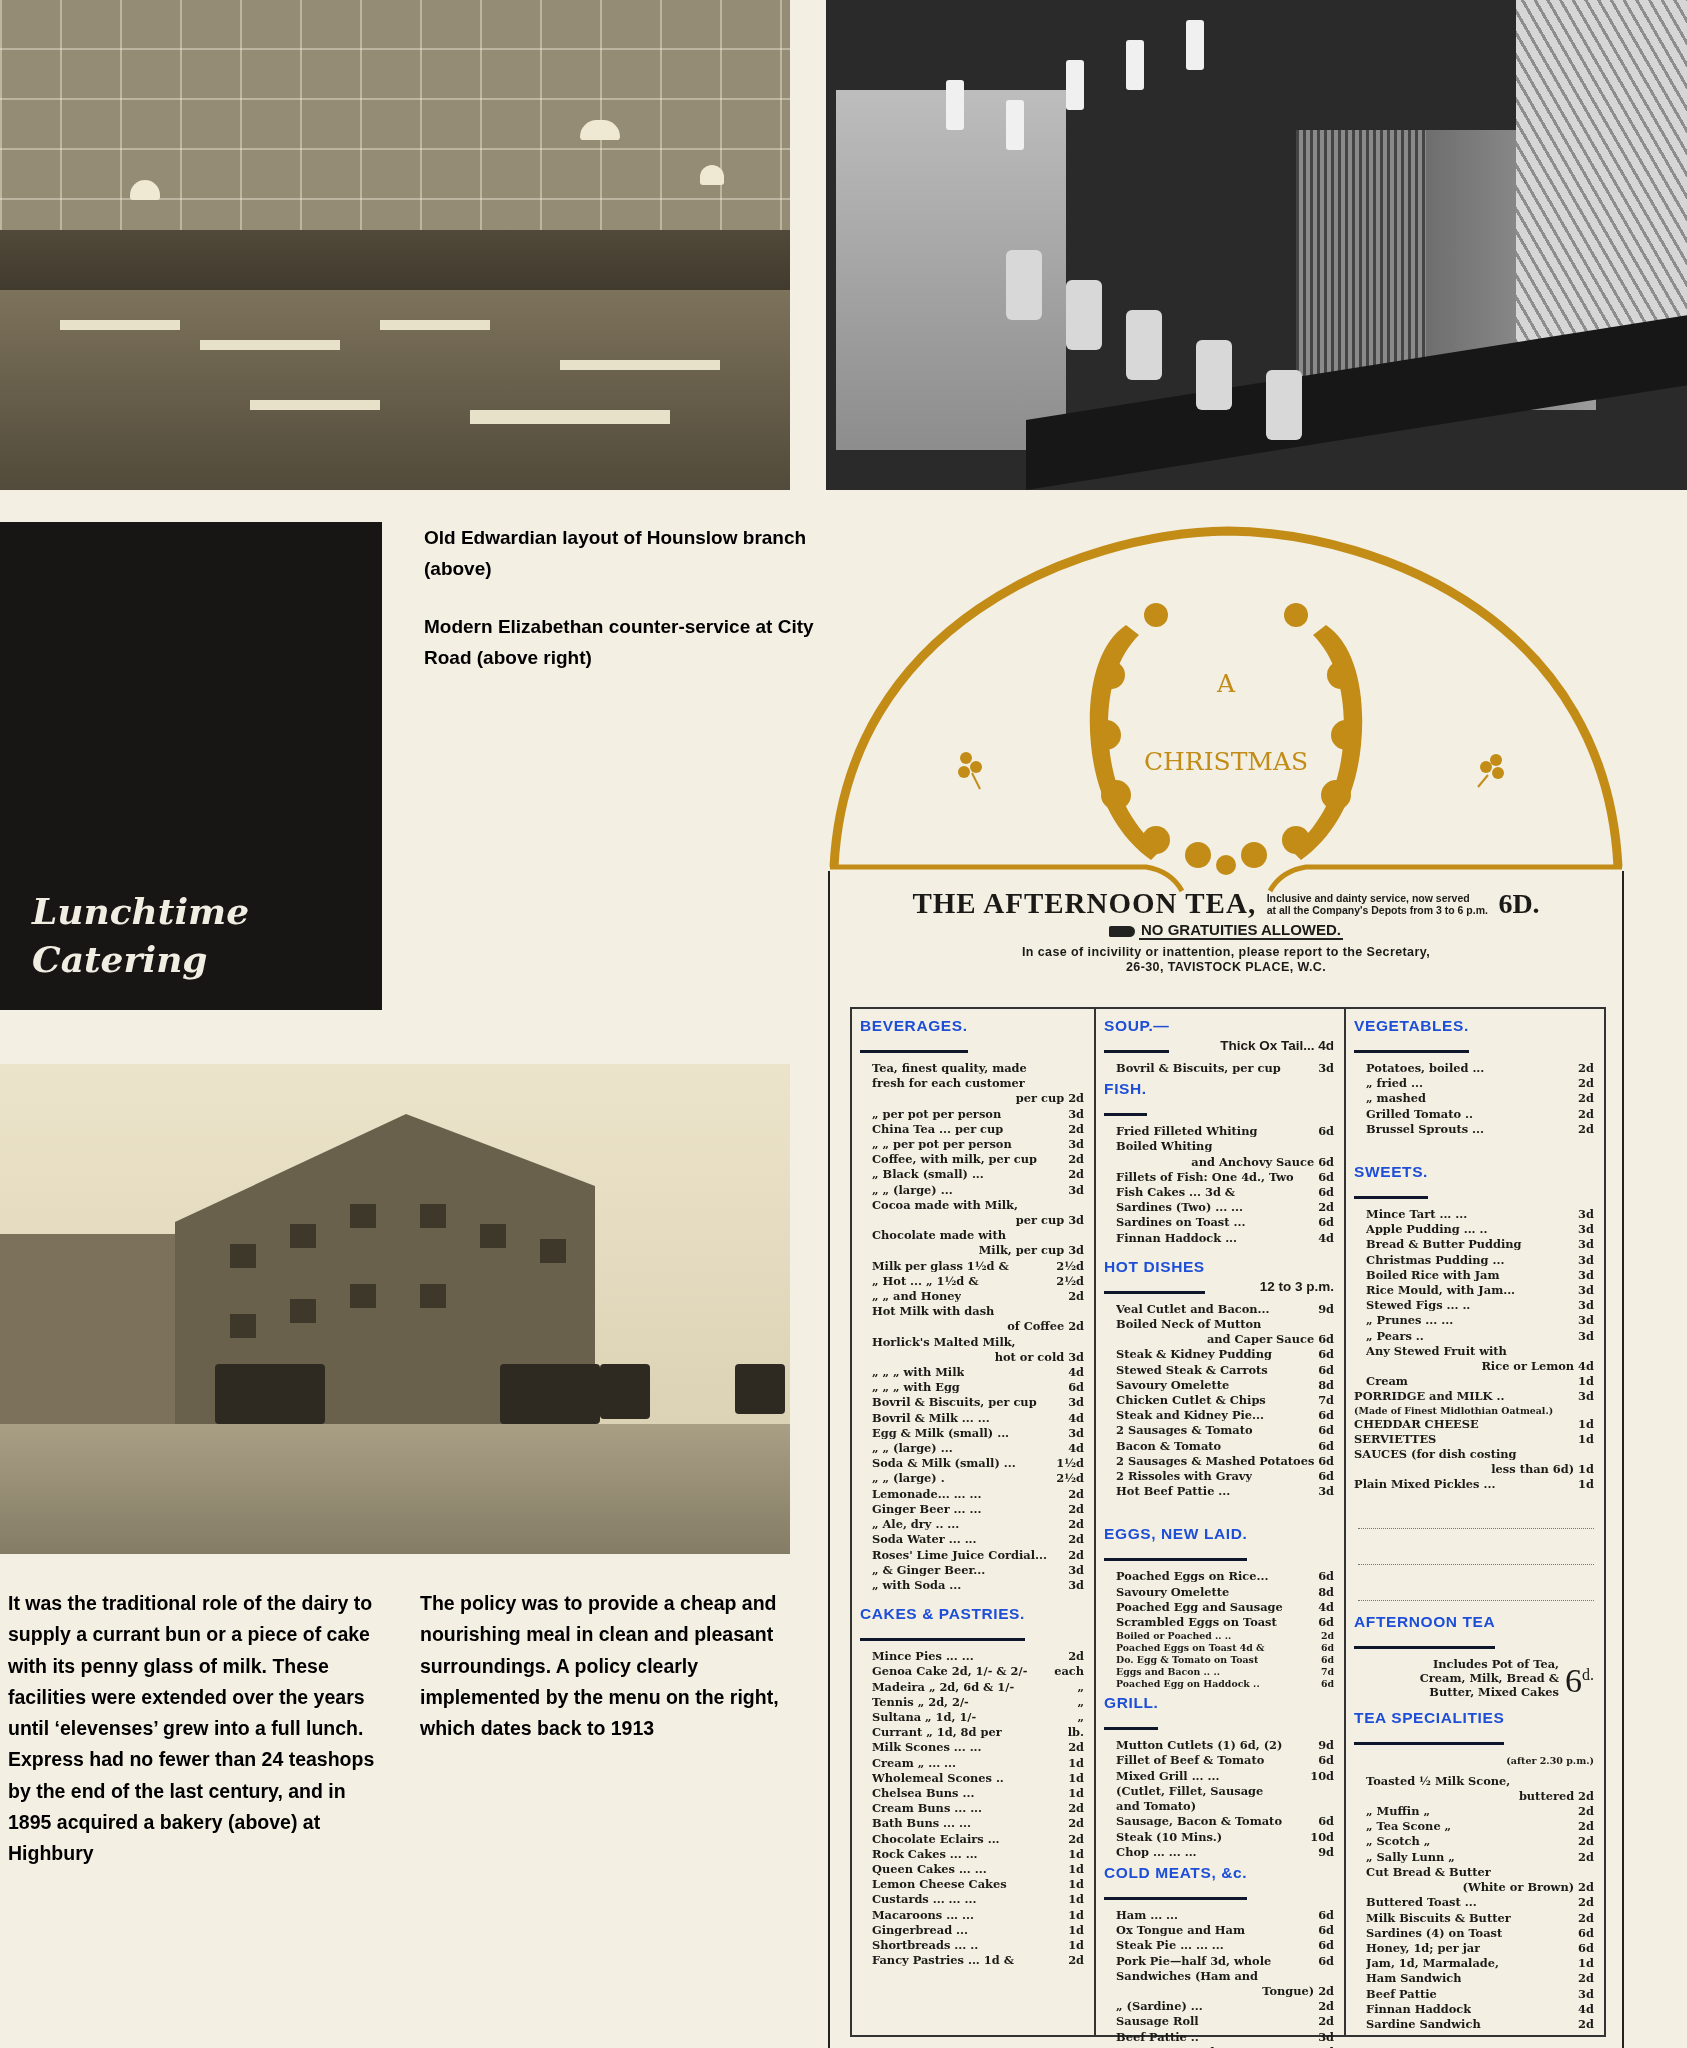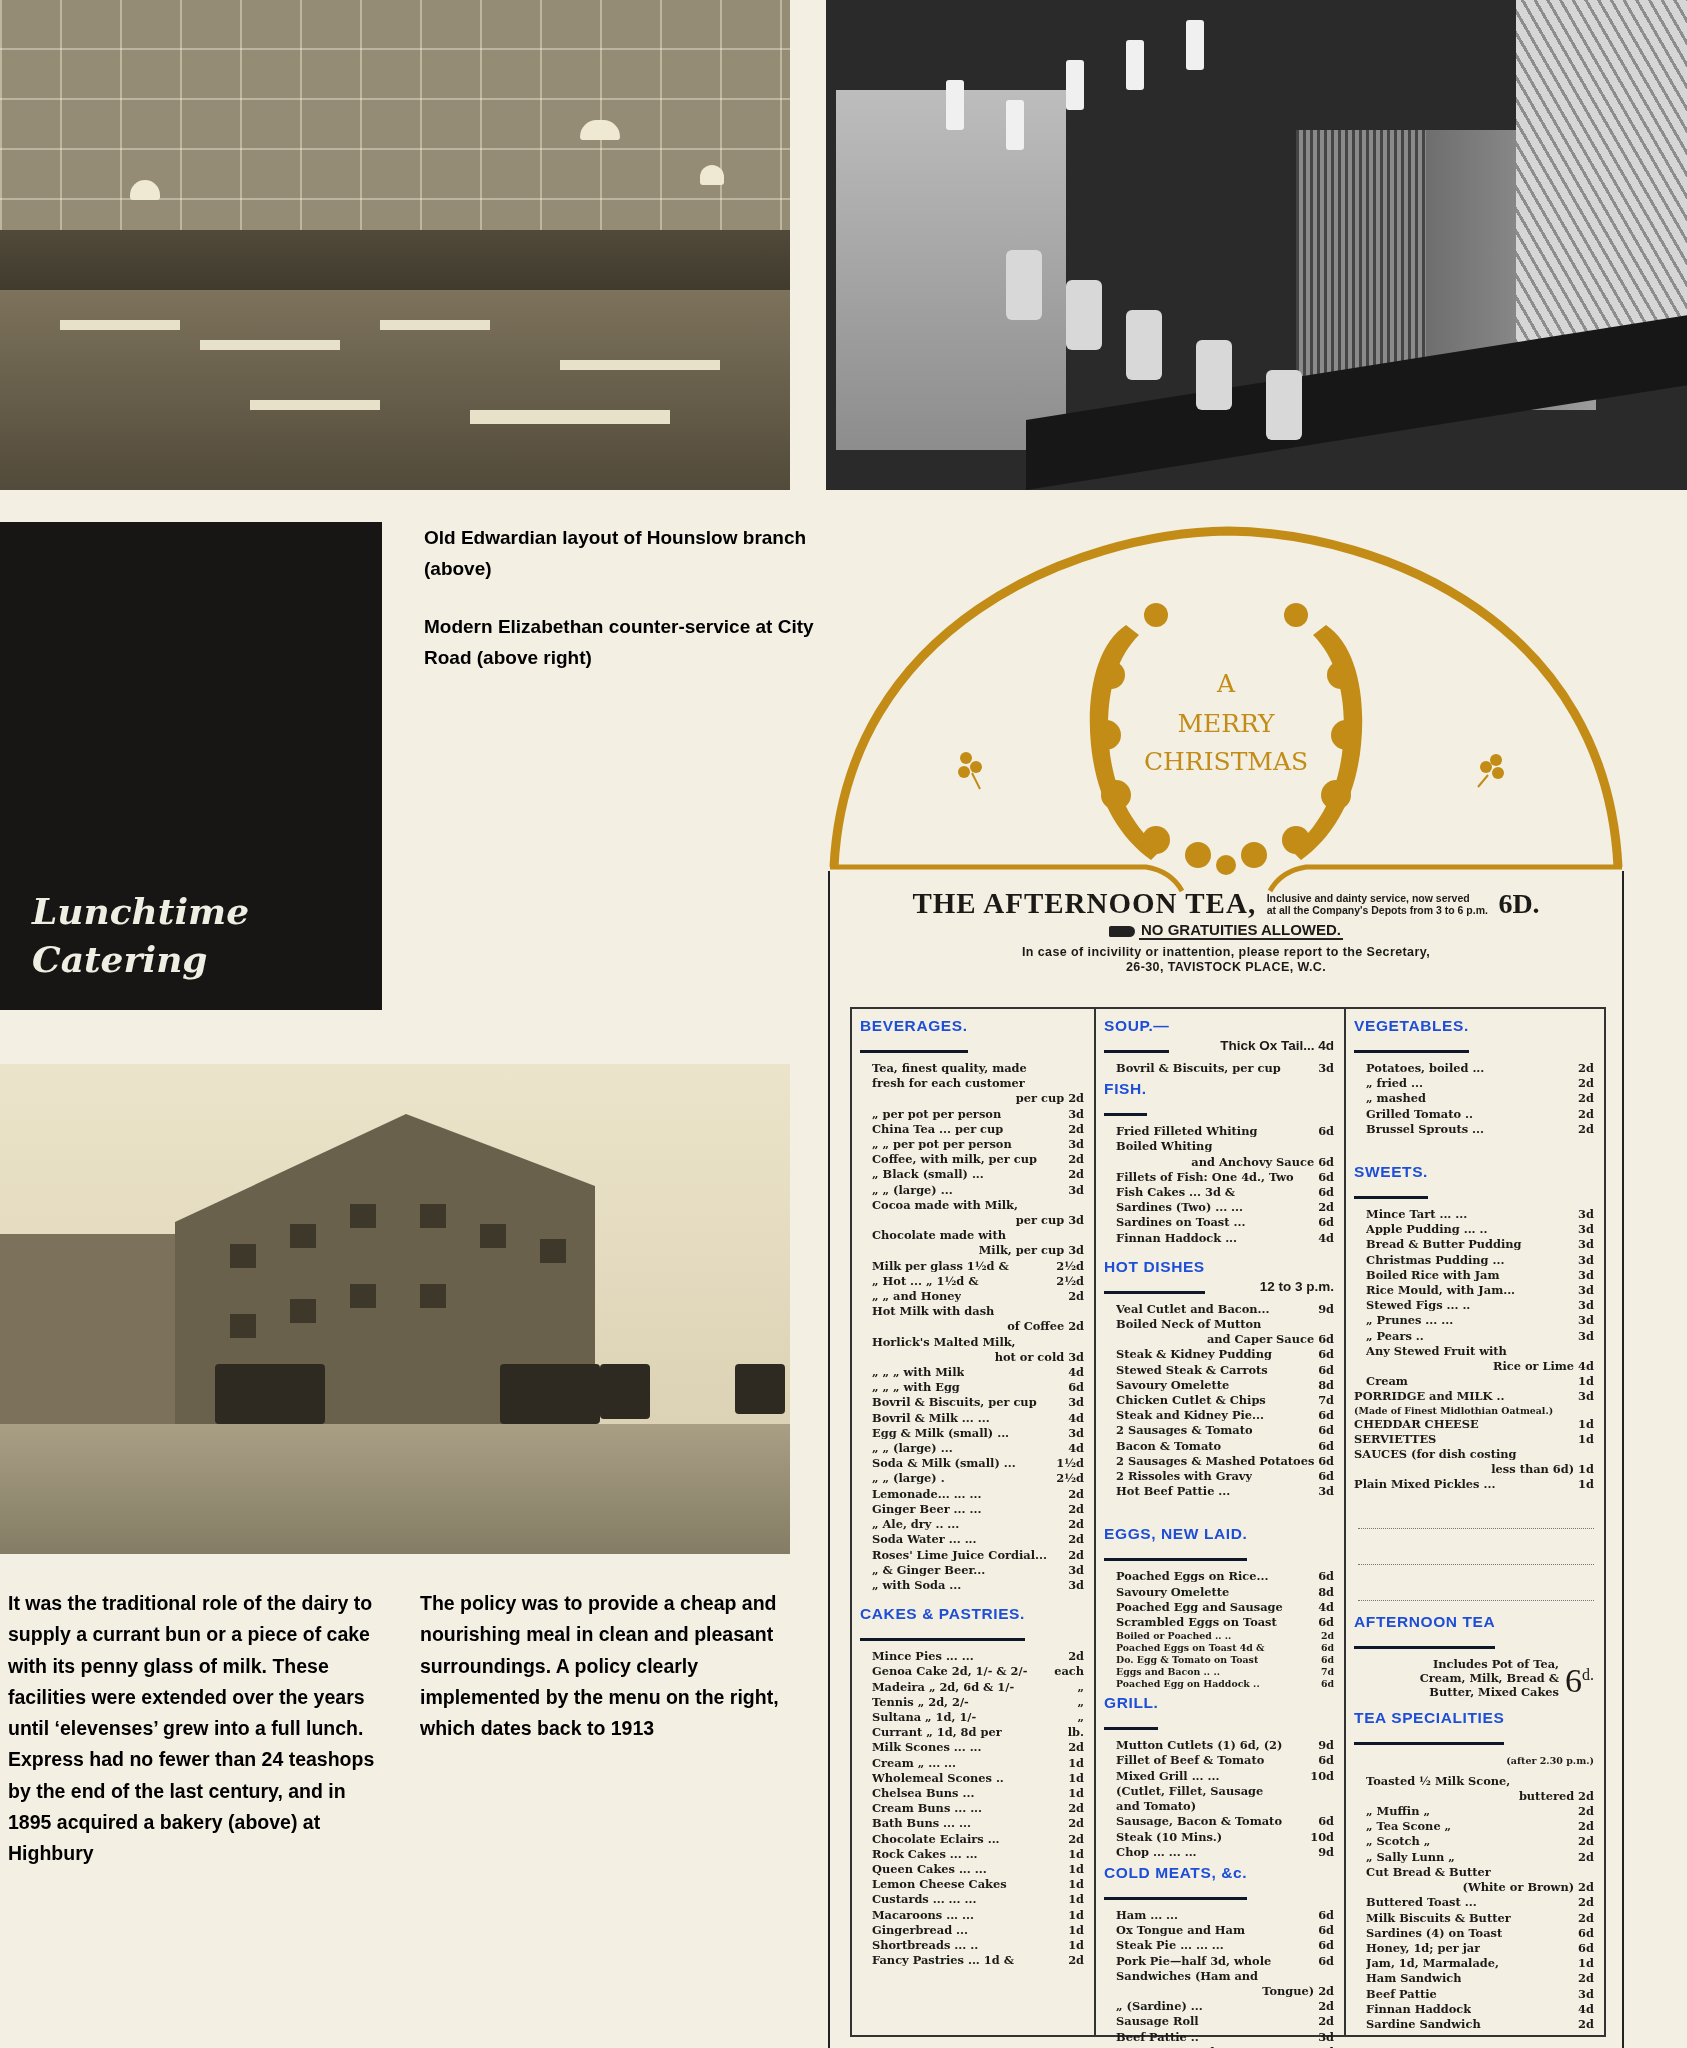--- a/index.html
+++ b/index.html
@@ -204,21 +204,20 @@
       </g>
       <g>
         <circle cx="660" cy="262" r="6"></circle>
           <circle cx="670" cy="255" r="6"></circle>
           <circle cx="672" cy="268" r="6"></circle>
         <path d="M662 270 l -10 12" stroke="#c28c17" stroke-width="2"></path>
       </g>
     </g>
   </svg>
   <div class="xmas" style="top:160px">A</div>
-  <div class="xmas" style="top:200px">MERRY</div>
   <div class="xmas" style="top:238px">CHRISTMAS</div>
 
   <div class="frame"></div>
 
   <div class="header-line" id="hdr1">
     <span class="big">THE AFTERNOON TEA,</span>
     <span class="small">
       <span>Inclusive and dainty service, now served</span><br>
       <span>at all the Company's Depots from 3 to 6 p.m.</span>
     </span>
@@ -762,21 +761,21 @@
           </div>
           <div class="row">
             <span class="n">„   Pears   ..</span>
             <span class="p">3d</span>
           </div>
           <div class="row">
             <span class="n">Any Stewed Fruit with</span>
             <span class="p"></span>
           </div>
           <div class="row cont">
-            <span class="n">Rice or Lime</span>
+            <span class="n">Rice or Lemon</span>
             <span class="p">4d</span>
           </div>
           <div class="row">
             <span class="n">Cream</span>
             <span class="p">1d</span>
           </div>
         </div>
       <div class="items flushlist">
           <div class="row flush">
             <span class="n">PORRIDGE and MILK  ..</span>

